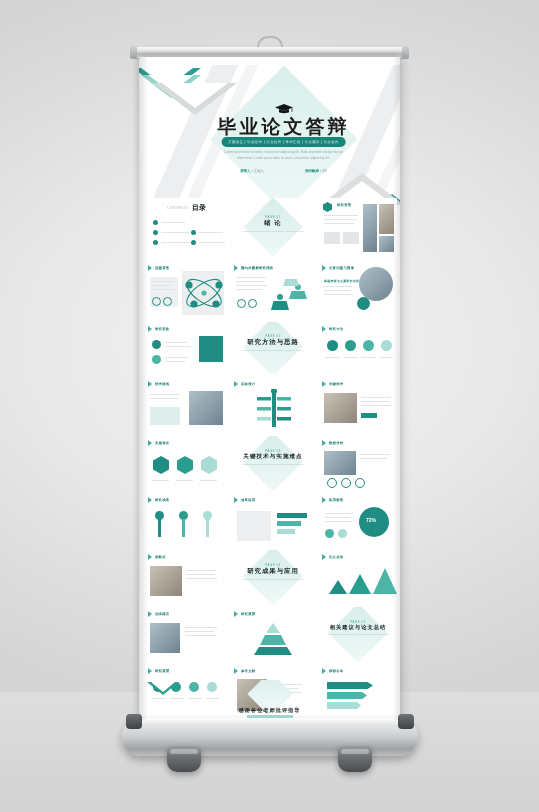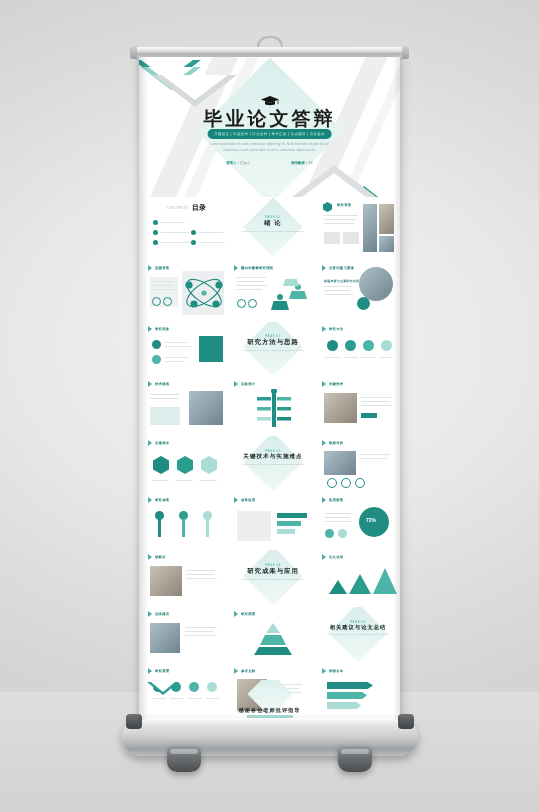--- a/index.html
+++ b/index.html
@@ -69,21 +69,21 @@
     background:linear-gradient(#9a9da0 0%,#6e7174 40%,#4a4d50 100%);
     border-radius:5px 5px 10px 10px;
     box-shadow:0 3px 6px rgba(0,0,0,.3);
   }
   .foot.l{left:167px}
   .foot.r{right:167px}
   .foot-hl{position:absolute;left:3px;right:3px;top:3px;height:5px;
     background:rgba(255,255,255,.35);border-radius:3px;}
 
   
-  .hdr{position:absolute;left:0;top:0;width:100%;height:140px;overflow:hidden;}
+  .hdr{position:absolute;left:0;top:8px;width:100%;height:140px;overflow:hidden;padding-left:28px;}
   .diamond{
     position:absolute;left:50%;top:22px;transform:translateX(-50%) rotate(45deg);
     width:104px;height:104px;
     background:linear-gradient(135deg,#d9efeb,#eef8f6);
   }
 
   .cap{
     position:absolute;left:50%;top:38px;transform:translateX(-50%);
     width:20px;height:12px;
   }

